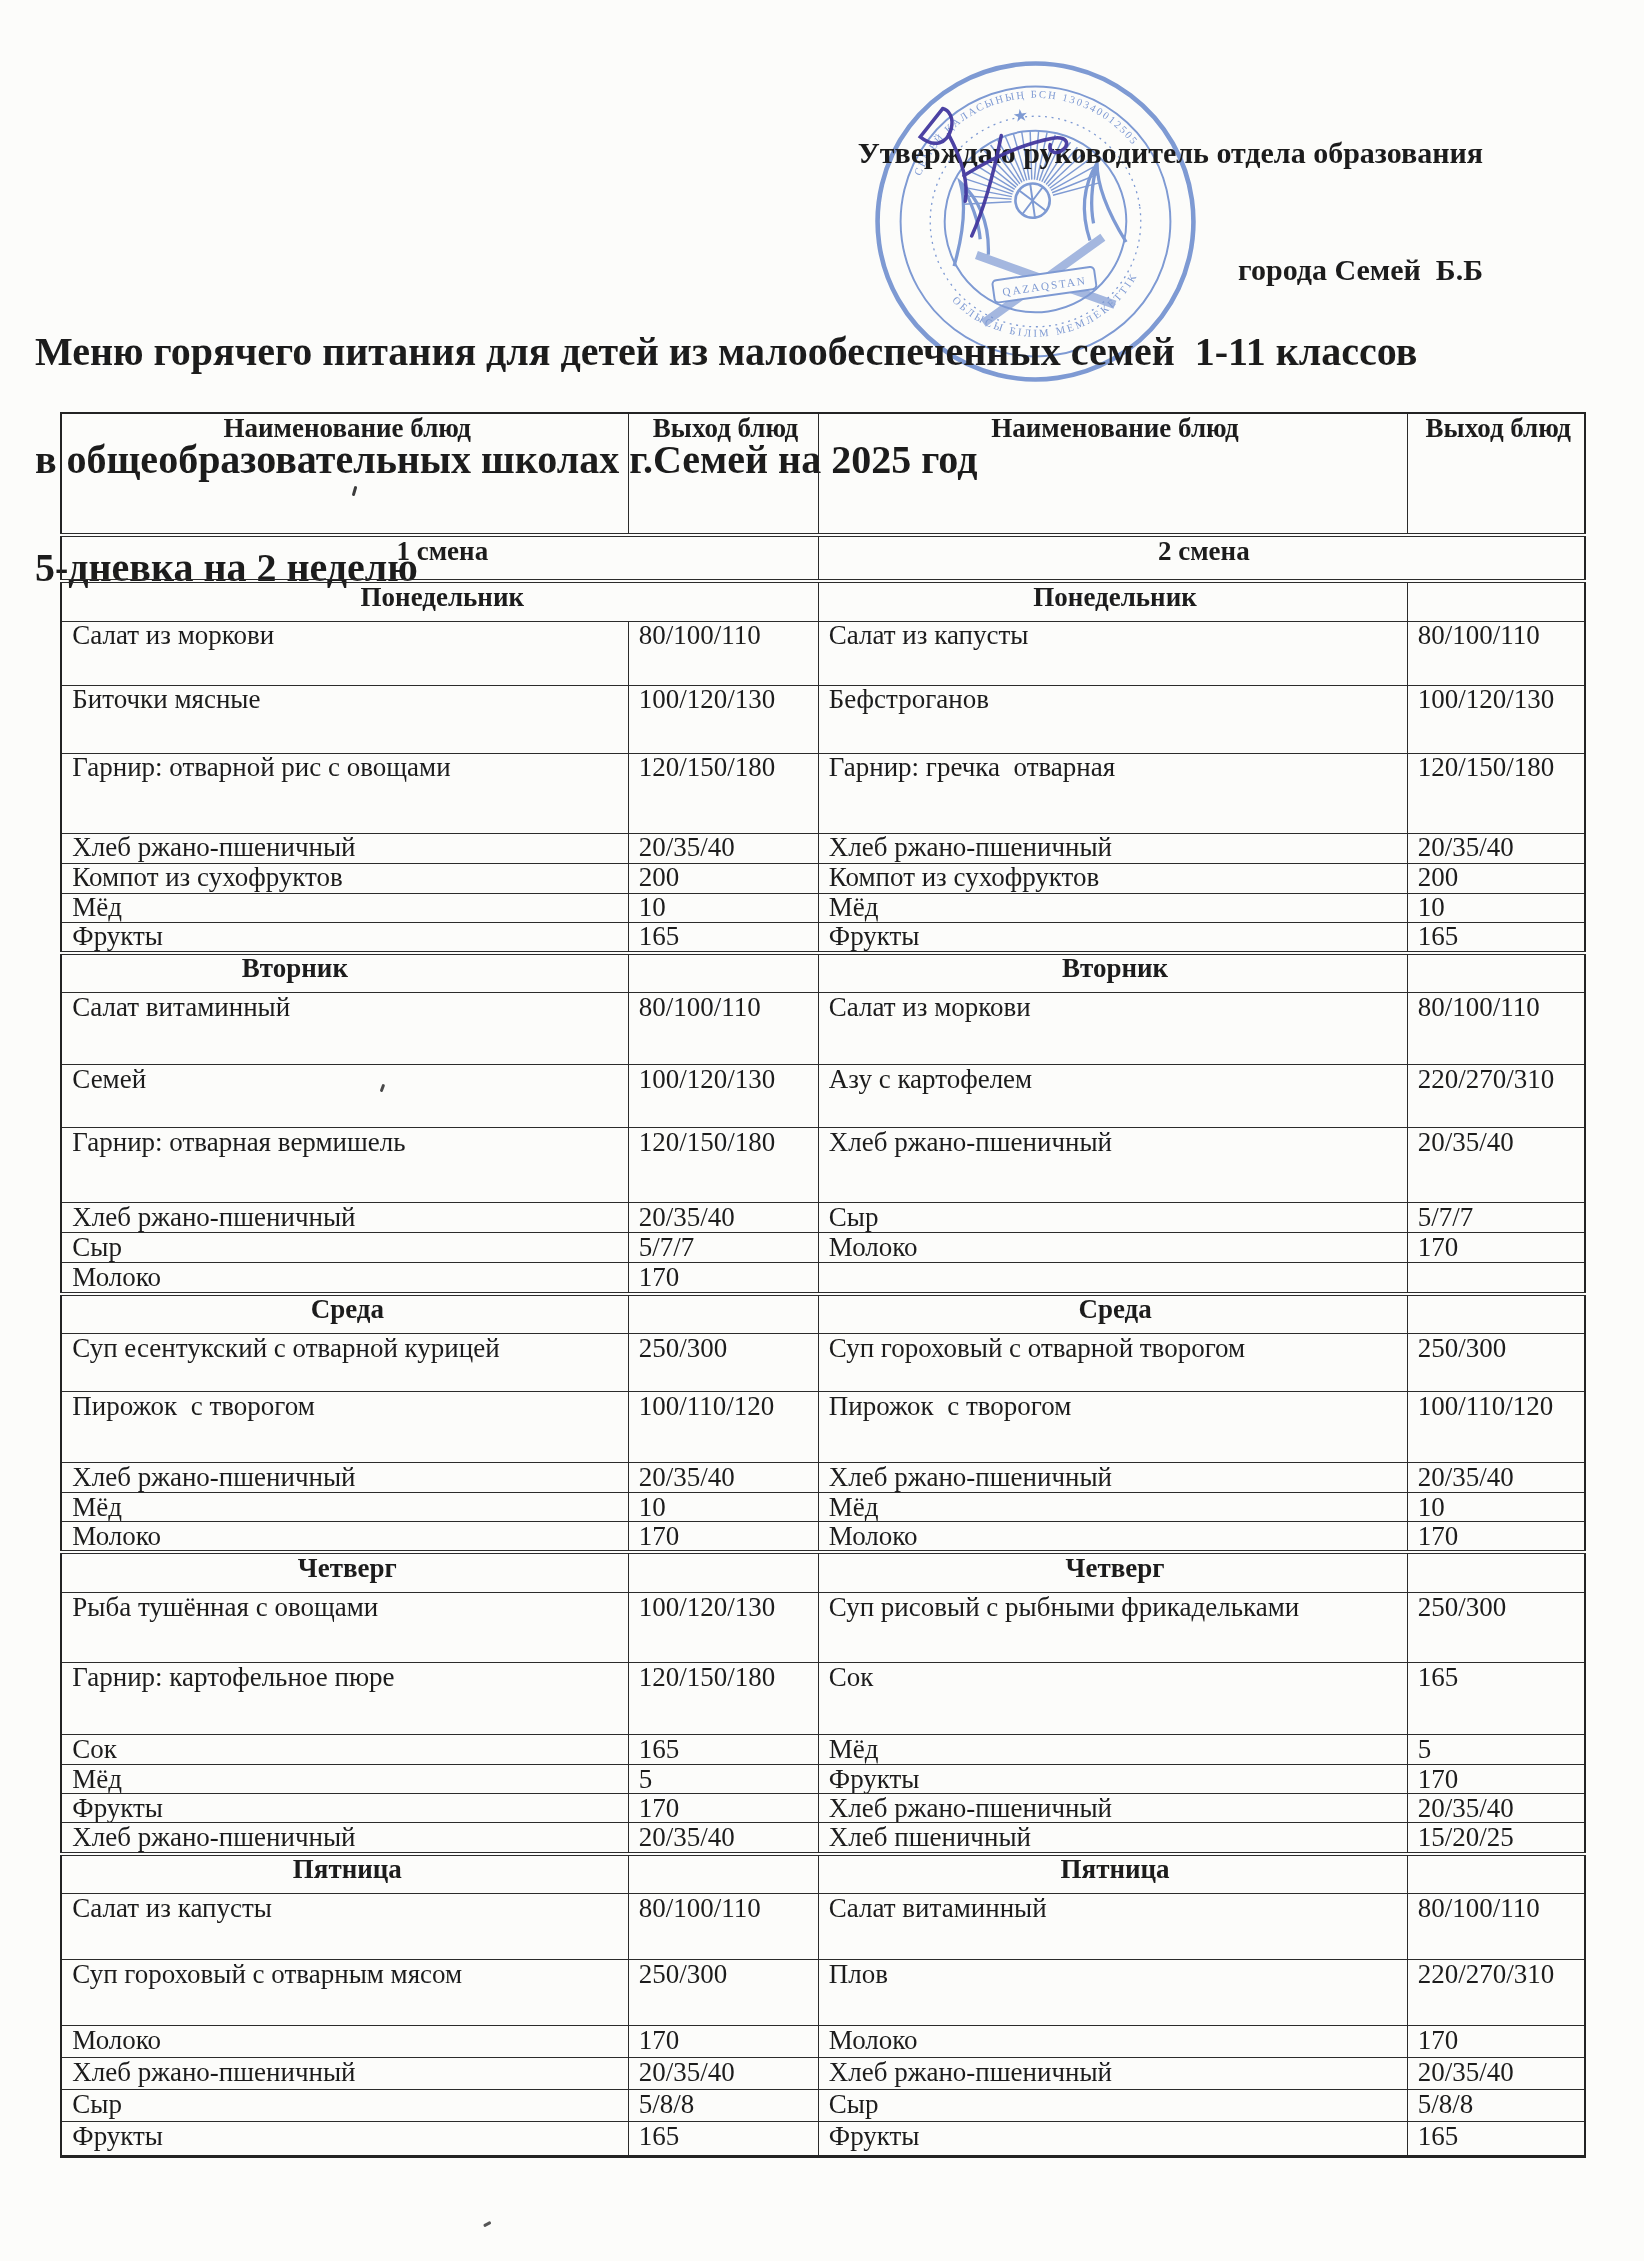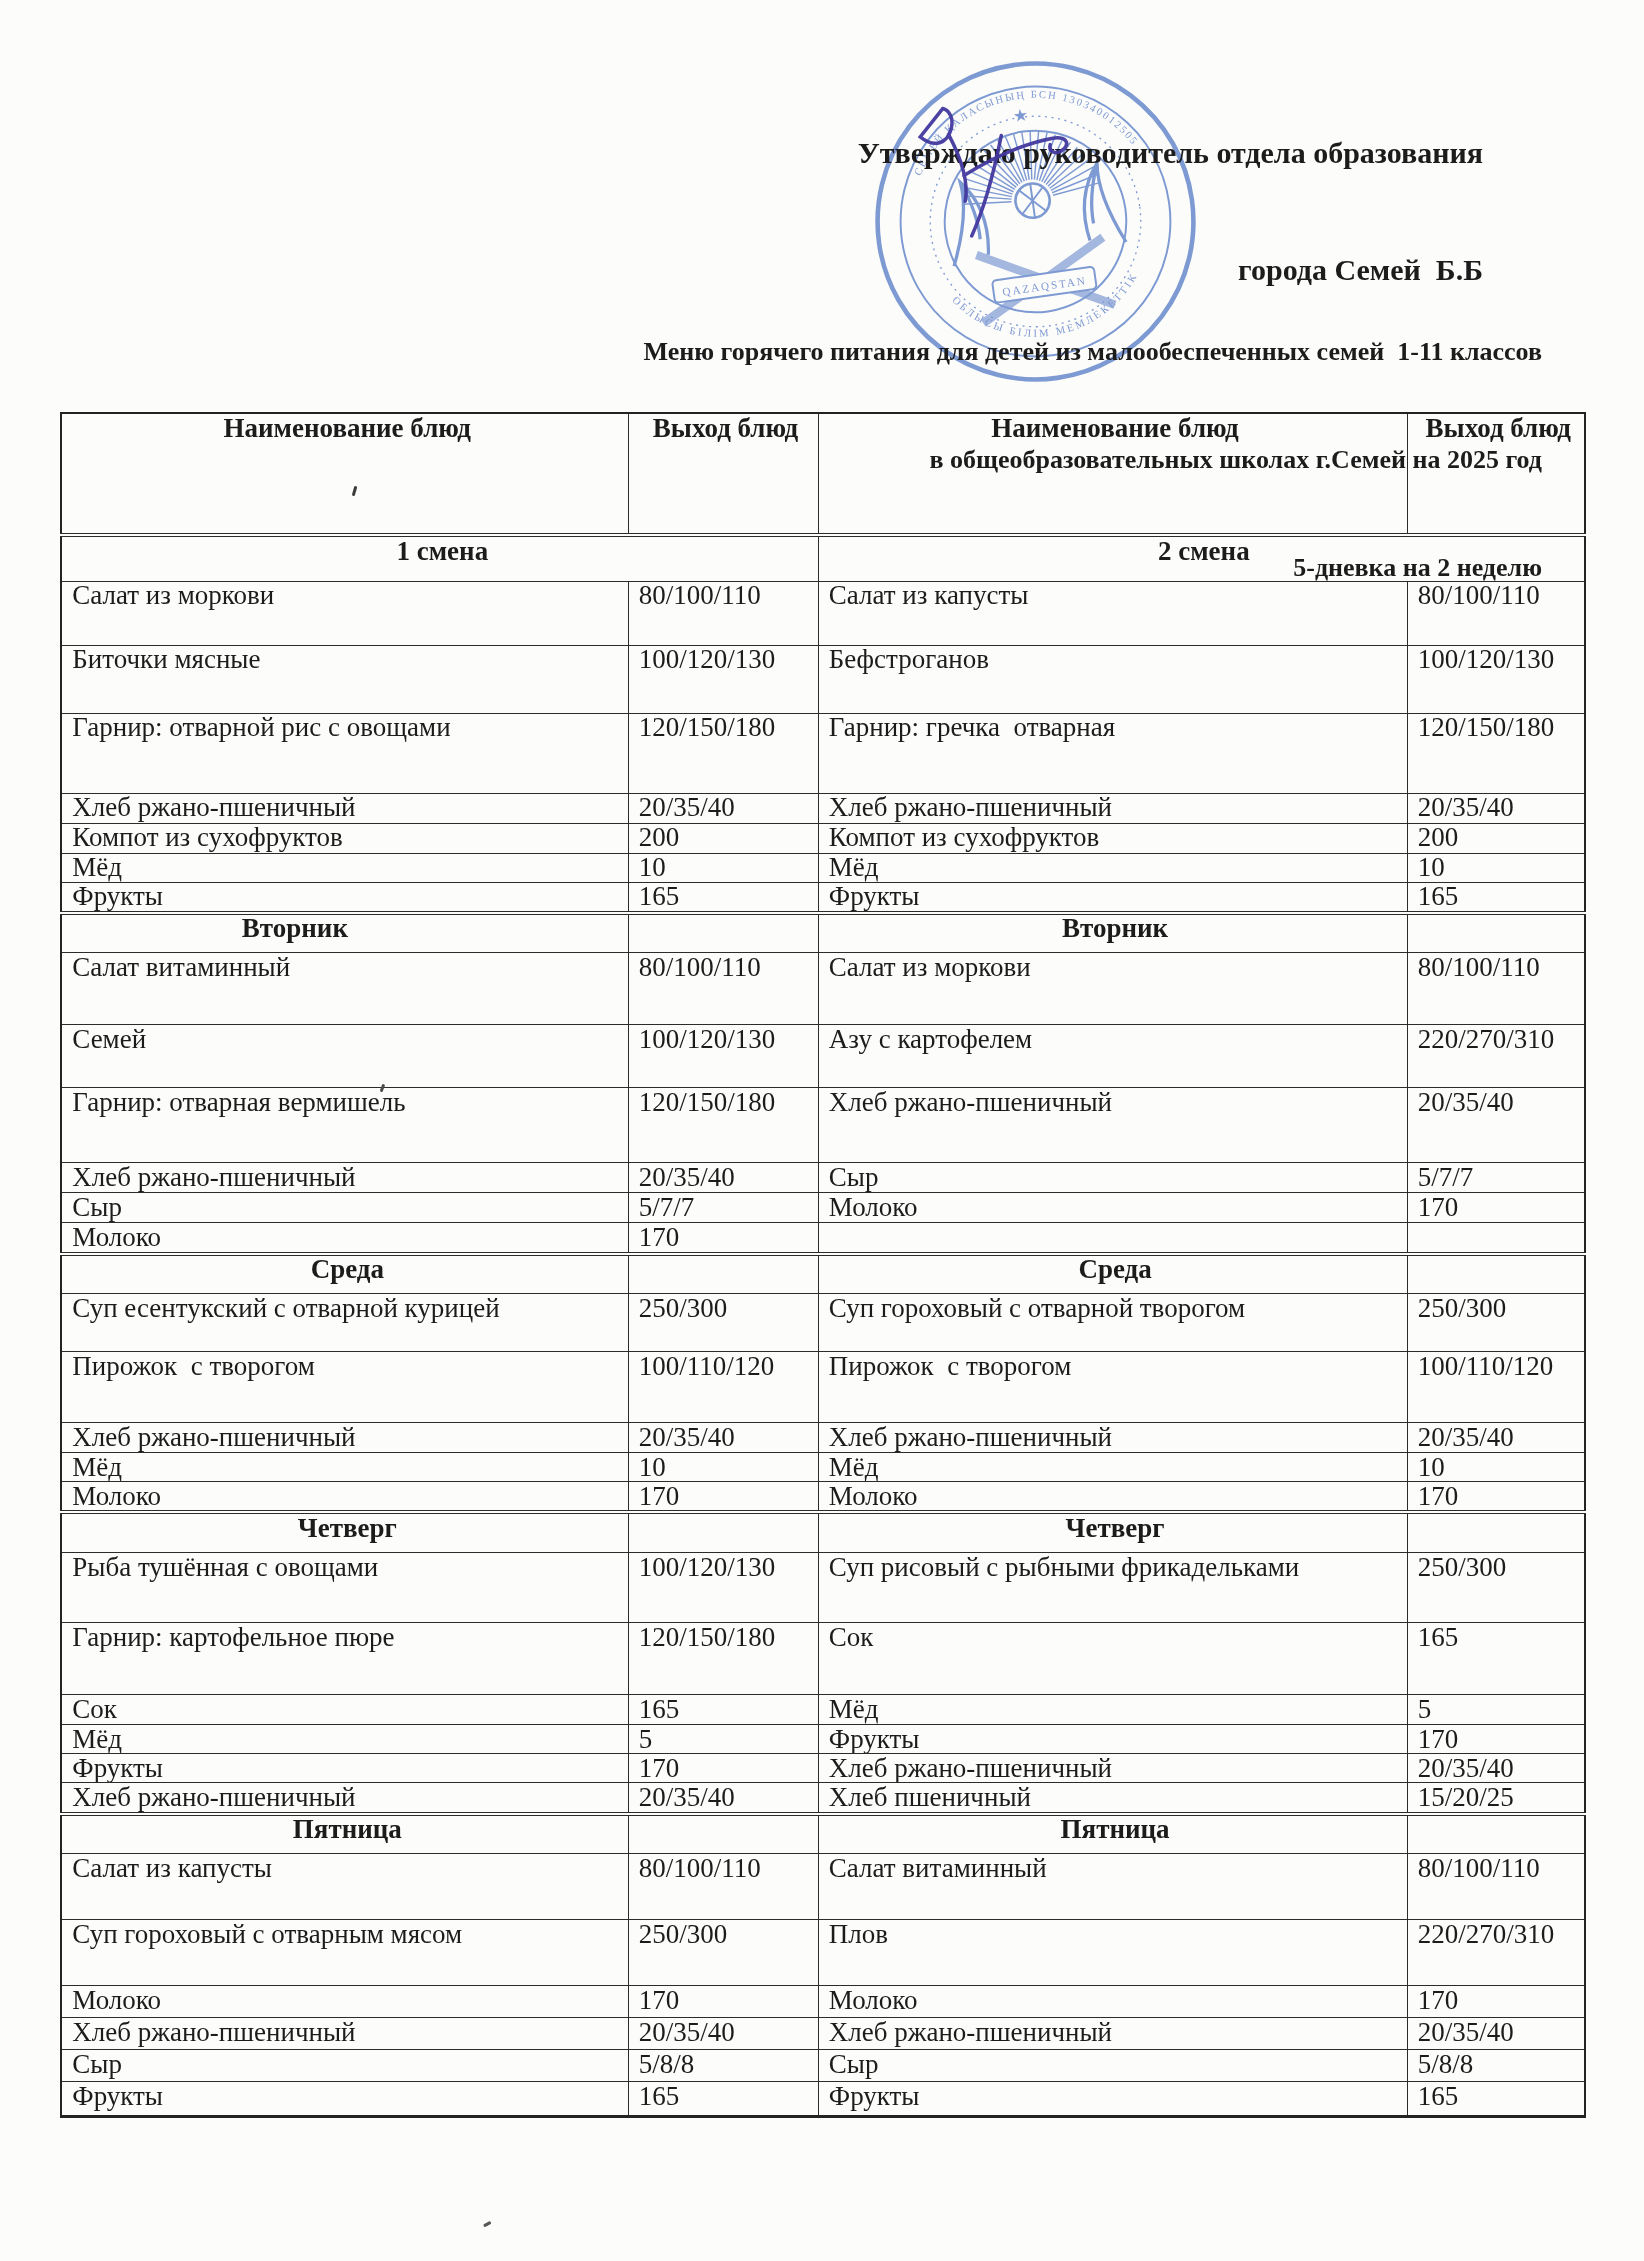--- a/index.html
+++ b/index.html
@@ -15,21 +15,21 @@
   
   .stamp{
     position:absolute;left:871px;top:57px;width:329px;height:329px;z-index:1;
     transform:rotate(-8deg);opacity:.92;
   }
   
   .sig{position:absolute;left:907px;top:97px;width:213px;height:148px;z-index:3;}
   
   .doc-title{
     position:absolute;top:262px;left:35px;width:1507px;z-index:2;
-    text-align:right;font-weight:bold;font-size:26px;line-height:36px;white-space:pre-wrap;
+    text-align:left;font-weight:bold;font-size:40px;line-height:36px;white-space:pre-wrap;
   }
   
   table.menu{
     position:absolute;left:60px;top:412px;z-index:2;
     width:1524px;border-collapse:collapse;table-layout:fixed;
     border:2.6px solid #232323;border-bottom-width:3.9px;
   }
   table.menu td{
     border:1.3px solid #2b2b2b;vertical-align:top;
     font-size:27px;line-height:27px;padding:0.6px 5.2px 0.6px 10.3px;
@@ -148,20 +148,25 @@
         <td class="hd">Выход блюд</td>
         <td class="hd mid">Наименование блюд</td>
         <td class="hd">Выход блюд</td>
       </tr>
       <tr class="r-smena">
         <td class="sm" colspan="2">1 смена</td>
         <td class="sm sm2 mid" colspan="2">2 смена</td>
       </tr>
     </tbody>
     <tbody id="days-body">
+        <tr class="r-day" style="height: 40px;">
+          <td class="day-title" colspan="2">Понедельник</td>
+          <td class="day-title mid">Понедельник</td>
+          <td></td>
+        </tr>
         <tr class="r-item" style="height: 64px;">
           <td class="dish">Салат из моркови</td>
           <td class="val">80/100/110</td>
           <td class="dish mid">Салат из капусты</td>
           <td class="val">80/100/110</td>
         </tr>
         <tr class="r-item" style="height: 68px;">
           <td class="dish">Биточки мясные</td>
           <td class="val">100/120/130</td>
           <td class="dish mid">Бефстроганов</td>

